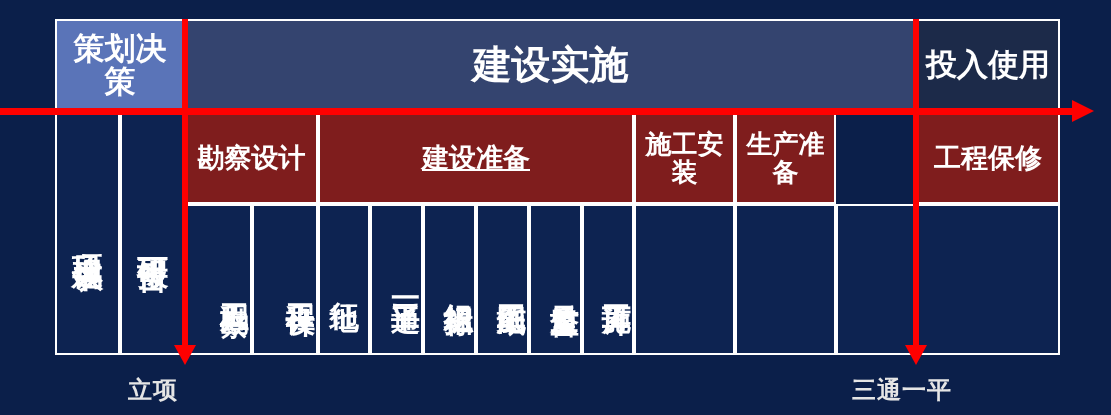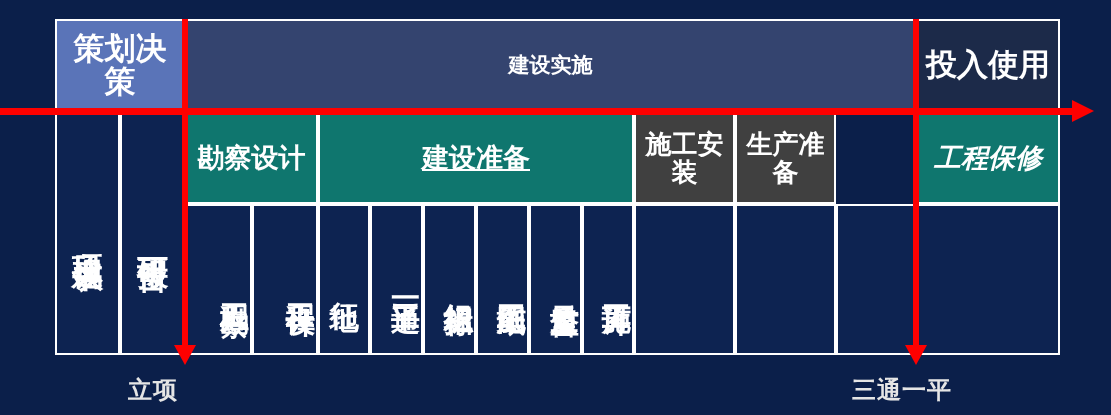--- a/index.html
+++ b/index.html
@@ -33,25 +33,25 @@
     box-sizing:border-box;
     border:2px solid #ffffff;
     color:#ffffff;
     display:flex;align-items:center;justify-content:center;
     text-align:center;
     font-weight:bold;
     line-height:1.08;
     z-index:2;
   }
   .phase1{background:#5a74b8;font-size:31px;padding:0 4px;}
-  .phase2{background:#34446f;font-size:21px;justify-content:center;}
+  .phase2{background:#34446f;font-size:39px;justify-content:center;}
   .phase3{background:#1c2a49;font-size:31px;padding:0 4px;}
 
-  .stage{background:#0f766e;font-size:27px;padding:0 2px;}
-  .stage-narrow{background:#404040;font-size:26px;padding:0 1px;}
+  .stage{background:#7f1d1d;font-size:27px;padding:0 2px;}
+  .stage-narrow{background:#7f1d1d;font-size:26px;padding:0 1px;}
 
   .sub{
     background:#0d2351;
     font-size:29px;
     writing-mode:vertical-rl;
     text-orientation:upright;
     letter-spacing:1px;
     padding:6px 0 0 0;
     align-items:flex-start;
   }
@@ -125,21 +125,21 @@
 
   <div class="cell stage-narrow" style="left:634px;top:112px;width:101px;height:92px;">
     <span>施工安装</span>
   </div>
 
   <div class="cell stage-narrow" style="left:735px;top:112px;width:101px;height:92px;">
     <span>生产准备</span>
   </div>
 
 
-  <div class="cell stage" style="left:916px;top:112px;width:144px;height:92px;font-style:italic;">
+  <div class="cell stage" style="left:916px;top:112px;width:144px;height:92px;">
     <span>工程保修</span>
   </div>
 
   <div class="cell sub" style="left:185px;top:204px;width:67px;height:151px;">
     <span>工程勘察</span>
   </div>
 
   <div class="cell sub" style="left:252px;top:204px;width:66px;height:151px;">
     <span>工程设计</span>
   </div>

